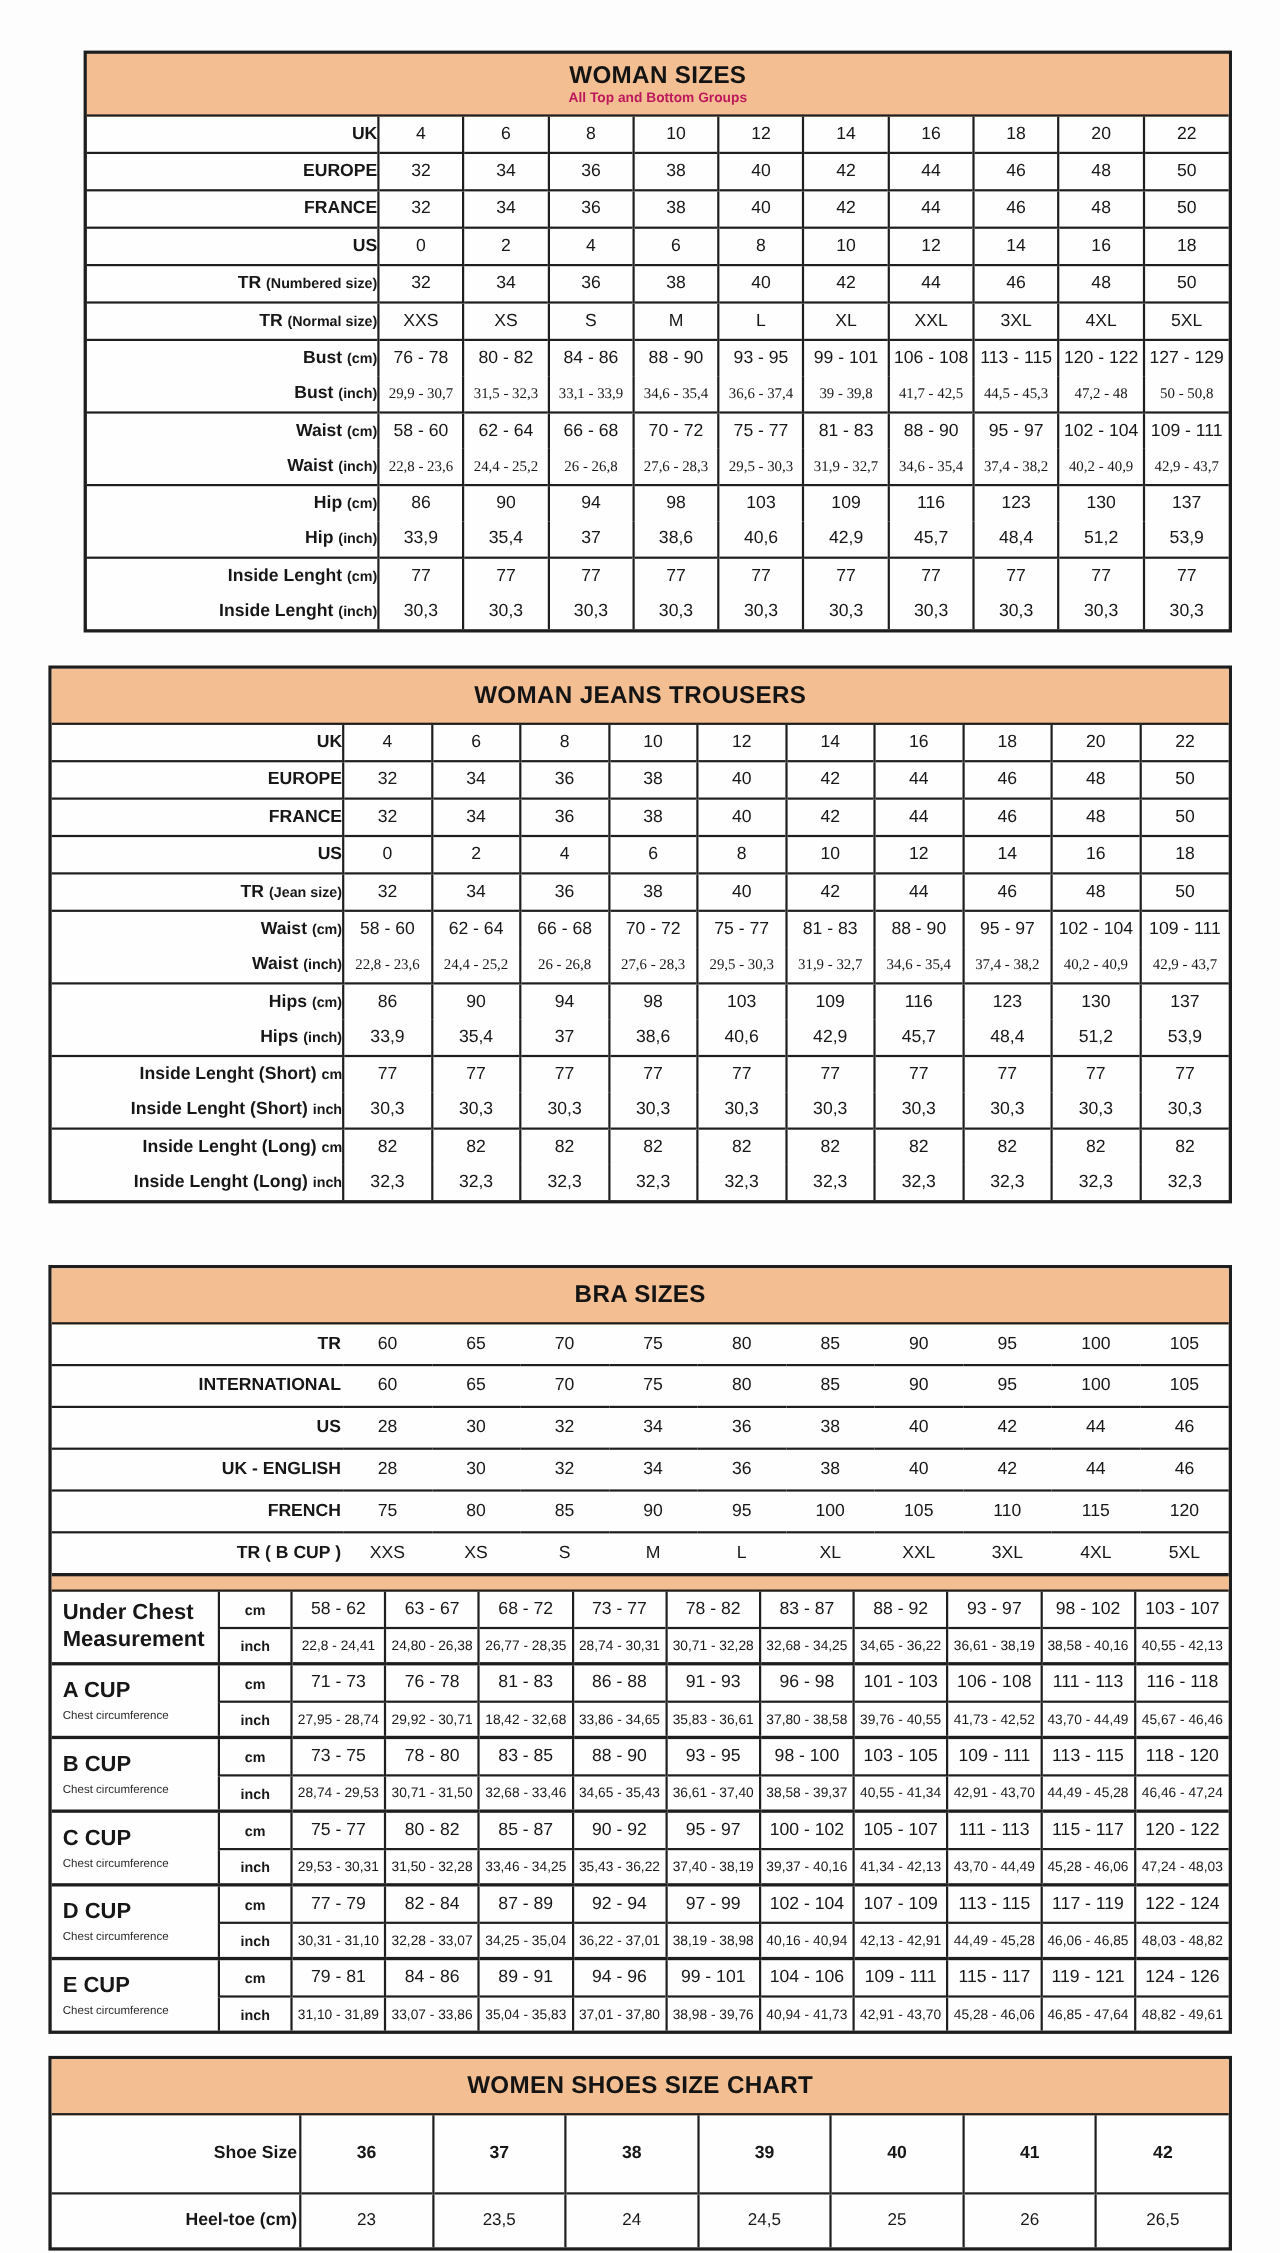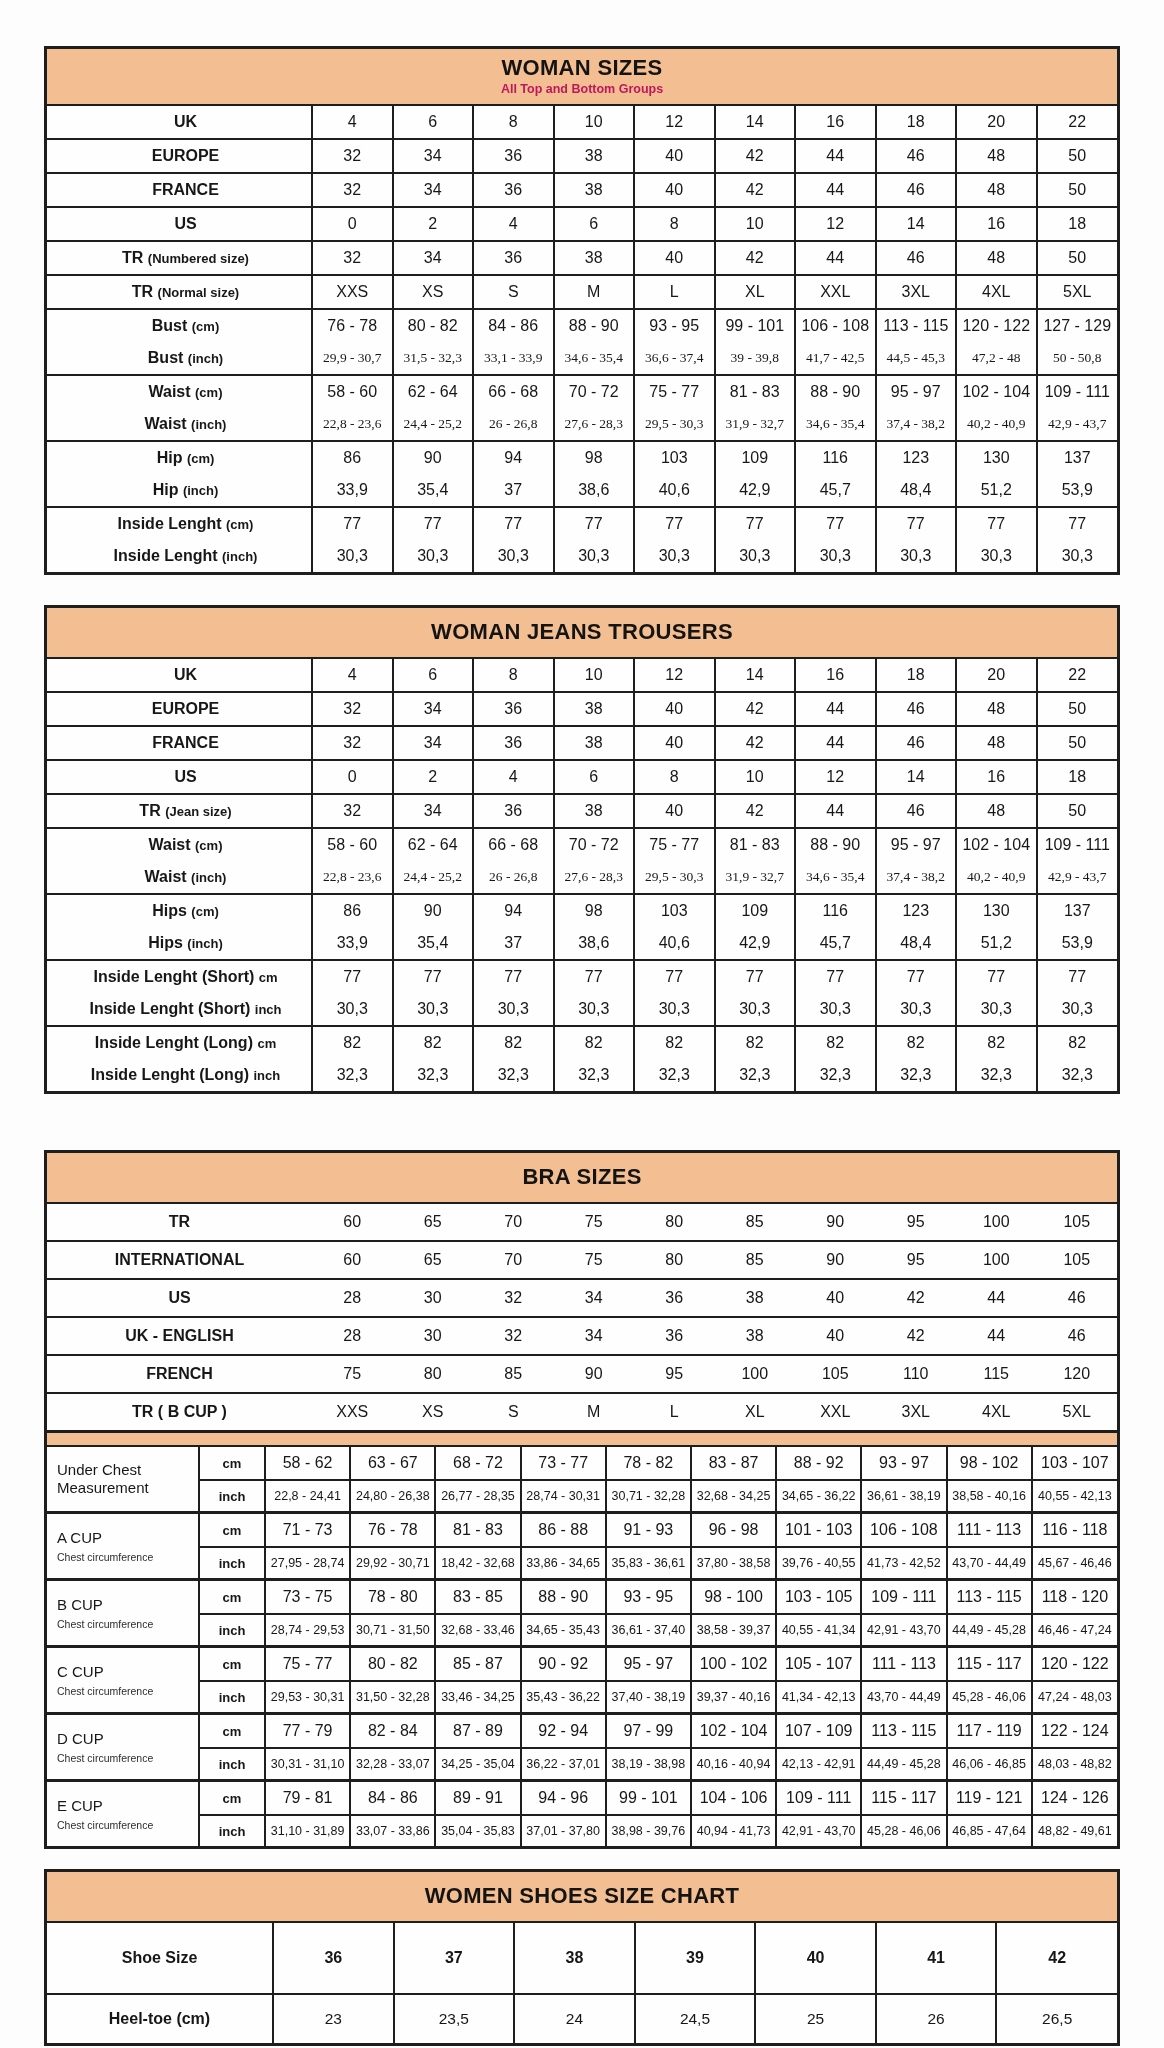--- a/index.html
+++ b/index.html
@@ -9,21 +9,21 @@
   }
   *{box-sizing:border-box;margin:0;padding:0;}
   html,body{background:#fdfdfd;}
   body{
     width:1164px;height:2048px;overflow:hidden;
     font-family:"Liberation Sans","DejaVu Sans",sans-serif;
     color:var(--ink);
   }
   .sheet{width:1076px;margin:46px auto 0;}
   section.tbl{border:3px solid var(--bc);background:#fefefe;}
-  .t1{margin-bottom:30px;}
+  .t1{margin-bottom:30px;margin-left:32px;}
   .t2{margin-bottom:56px;}
   .t3{margin-bottom:20px;}
   .t4{margin-bottom:16px;}
   .band{
     background:var(--band);
     border-bottom:2px solid var(--bc);
     text-align:center;
     padding:6px 0 8px;
   }
   .band.solo{padding:11px 0 12px;}
@@ -33,39 +33,39 @@
   table{width:100%;border-collapse:collapse;table-layout:fixed;}
   td{vertical-align:middle;text-align:center;color:var(--ink);}
 
   
   .grid td{border-left:2px solid var(--bc);}
   .grid td:first-child{border-left:none;}
   .grid tr.gs td{border-top:2px solid var(--bc);}
   .grid tbody tr:first-child td{border-top:none;}
   .grid .val{font-size:16px;padding:7px 2px;}
   .grid .val.sm{font-size:13.5px;padding:8px 4px;font-family:Liberation Serif, serif;}
-  .lbl{text-align:center;padding-left:13px;font-weight:bold;font-size:16px;}
+  .lbl{text-align:right;padding-left:13px;font-weight:bold;font-size:16px;}
   .lbl-suf{font-size:13px;font-weight:bold;}
 
   
   .plain td{padding:9px 2px;font-size:16px;}
   .plain tr + tr td{border-top:2px solid var(--bc);}
 
   
   .sep{height:17px;background:var(--band);border-top:3px solid var(--bc);border-bottom:2px solid var(--bc);}
 
   
   .cups td{border-left:2px solid var(--bc);border-top:2px solid var(--bc);}
   .cups td.cuplbl{border-left:none;text-align:left;padding:4px 4px 4px 10px;}
   .cups tbody tr:first-child td{border-top:none;}
   .cups tr.gs td{border-top-width:3px;}
   .cups .unit{font-weight:bold;font-size:13px;padding:4px 1px;}
   .cups .val{font-size:16px;padding:7px 1px;}
   .cups .val.sm{font-size:12.5px;padding:8px 0;}
-  .cup-main{font-weight:normal;font-size:15px;line-height:1.18;}
+  .cup-main{font-weight:bold;font-size:20px;line-height:1.18;}
   .cup-sub{font-size:10.5px;margin-top:4px;color:#2c2c2c;}
 
   
   .shoes td{border-left:2px solid var(--bc);}
   .shoes td:first-child{border-left:none;}
   .shoes tr + tr td{border-top:2px solid var(--bc);}
   .shoes .shoerow td{padding:26px 2px;}
   .shoes .heelrow td{padding:15px 2px;}
   .shoes .val{font-size:15.5px;}
   .shoes .val.b{font-weight:bold;font-size:16px;}

